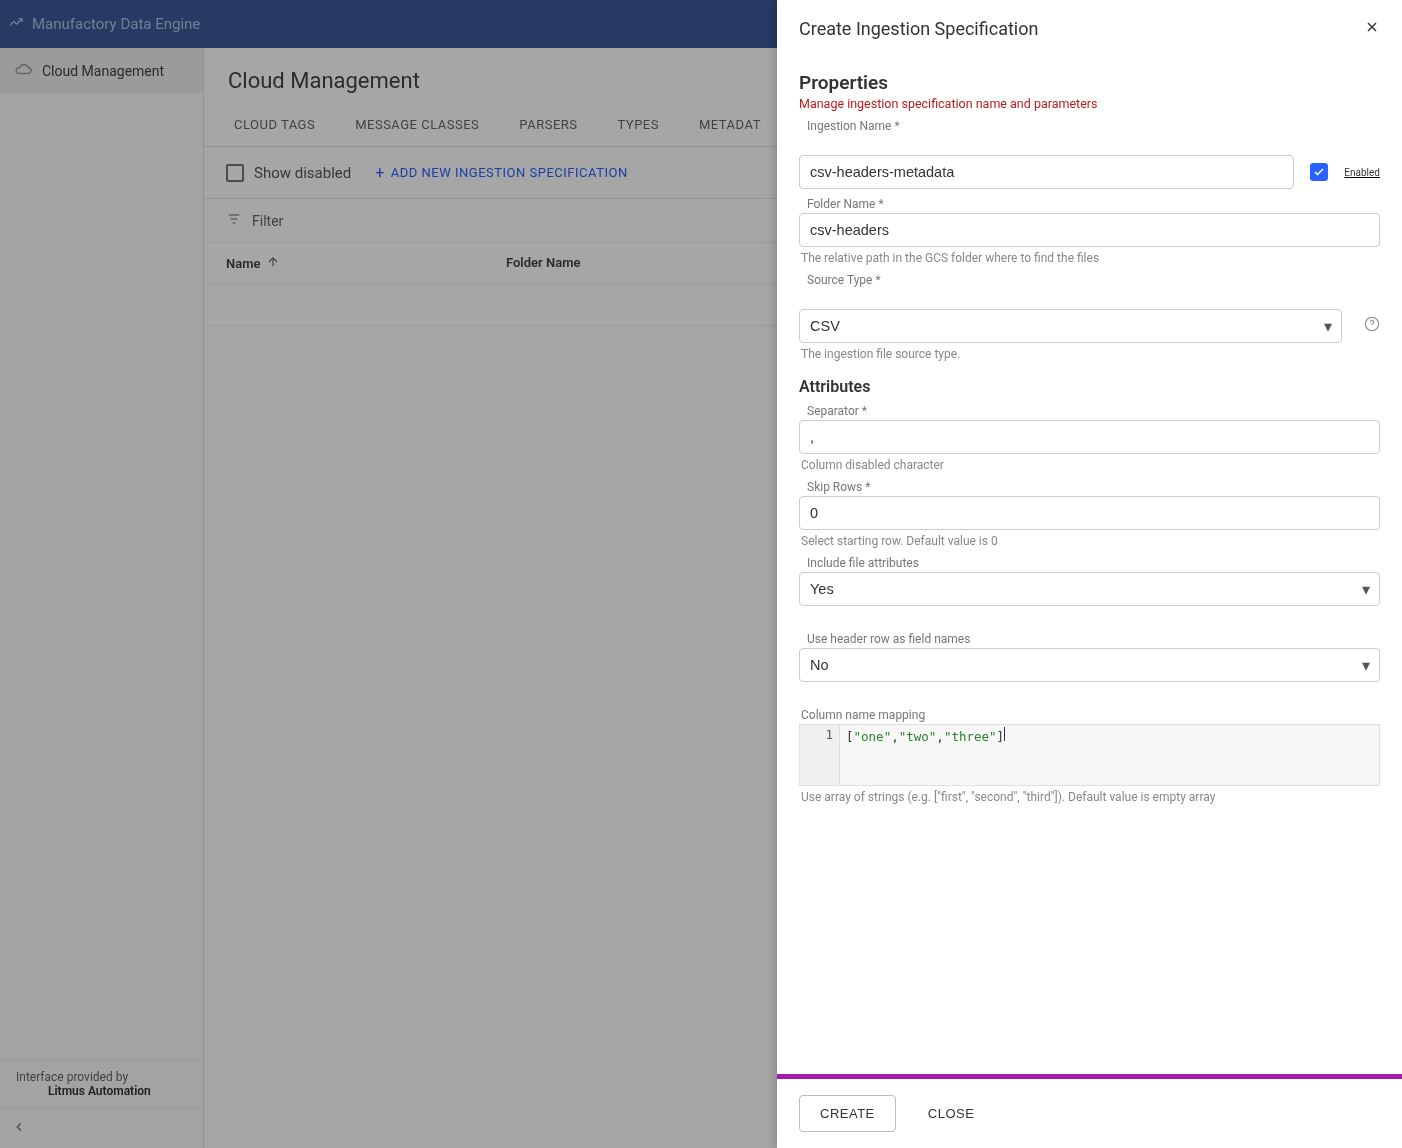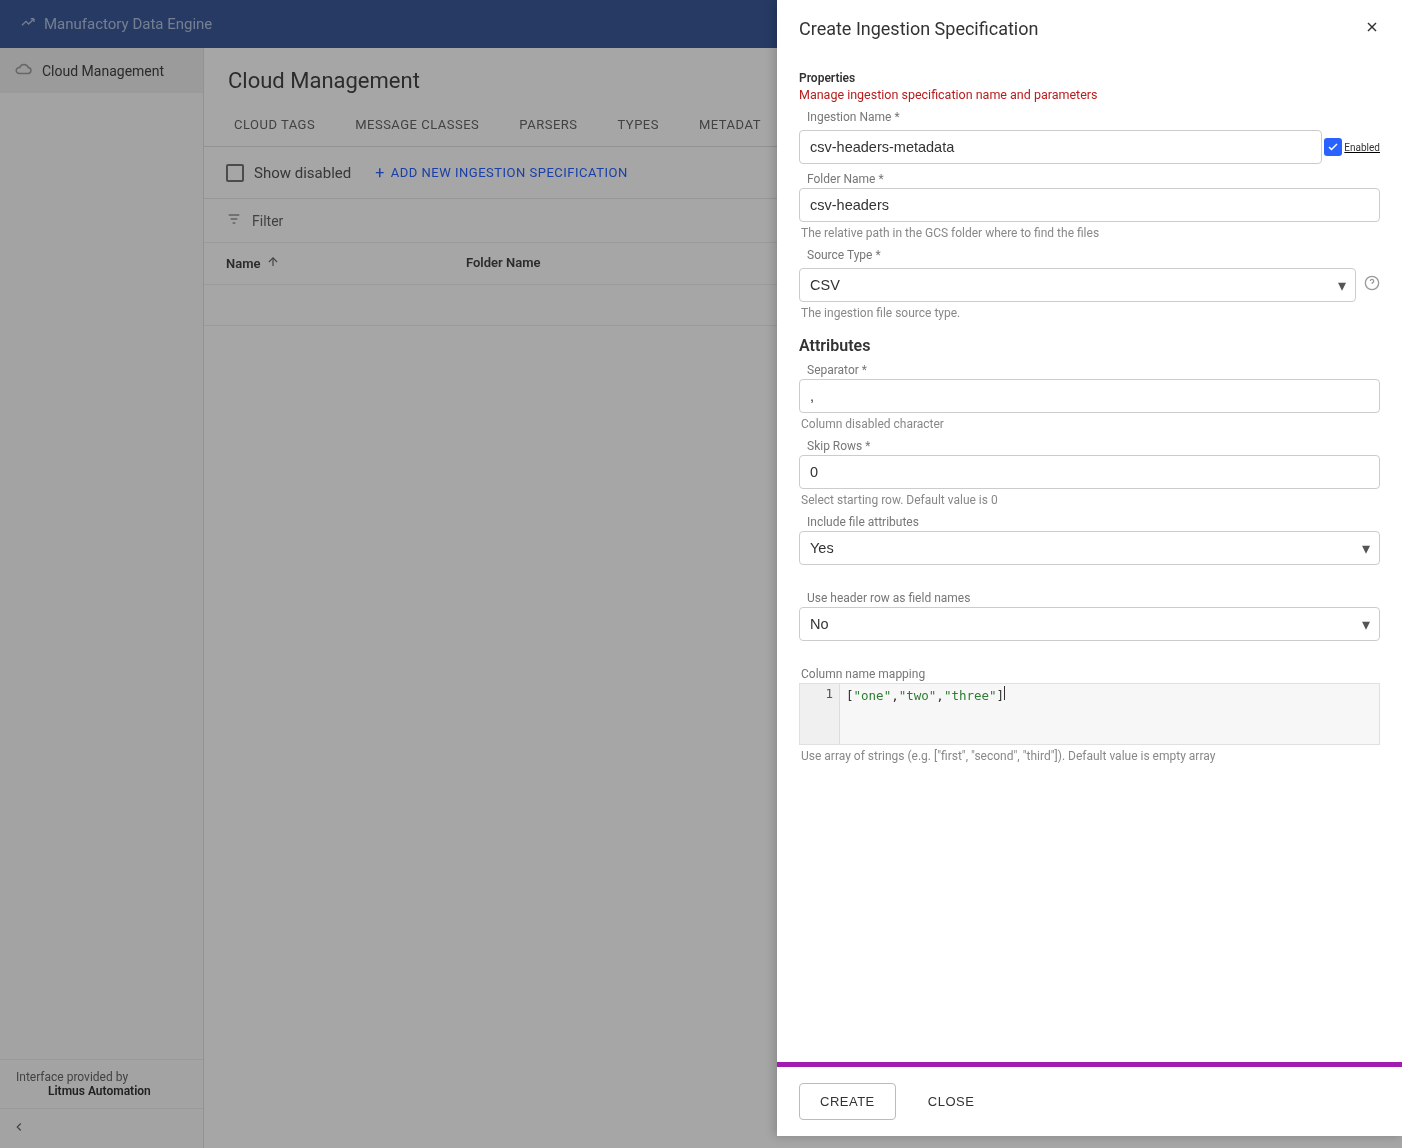--- a/index.html
+++ b/index.html
@@ -11,21 +11,21 @@
       overflow: hidden;
       position: relative;
     }
 
     
     .topbar {
       height: 48px;
       background: #3b5998;
       display: flex;
       align-items: center;
-      padding: 0 20px;
+      padding: 0 8px;
       color: #b3c2e0;
     }
     .topbar .logo-icon { margin-right: 8px; }
     .topbar .app-title { font-size: 15px; font-weight: 400; }
 
     
     .sidebar {
       position: absolute;
       top: 48px;
       left: 0;
@@ -115,55 +115,55 @@
       color: #666; font-size: 14px;
     }
     .filter-row .filter-icon { margin-right: 10px; }
 
     .table-head {
       display: flex;
       padding: 12px 22px;
       border-bottom: 1px solid #eee;
       color: #444; font-size: 13px; font-weight: 600;
     }
-    .th-name { width: 240px; display: flex; align-items: center; gap: 6px; }
+    .th-name { width: 280px; display: flex; align-items: center; gap: 6px; }
     .th-folder { width: 300px; }
     .table-empty {
       padding: 12px 0; text-align: center; color: #666; font-size: 14px;
       border-bottom: 1px solid #eee;
     }
 
     
     .overlay {
       position: absolute; inset: 0;
       background: rgba(0,0,0,0.35);
     }
 
     
     .drawer {
       position: absolute;
-      top: 0; right: 0; bottom: 12px;
+      top: 0; right: 0; bottom: 0;
       width: 625px;
       background: #fff;
       box-shadow: -2px 0 10px rgba(0,0,0,0.2);
       display: flex;
       flex-direction: column;
     }
     .drawer-header {
       padding: 18px 22px 12px;
       display: flex; align-items: center; justify-content: space-between;
     }
     .drawer-title { font-size: 18px; color: #333; font-weight: 400; }
     .close-icon { font-size: 18px; color: #333; cursor: pointer; }
 
     .drawer-body { padding: 4px 22px 10px; flex: 1; overflow-y: auto; }
-    .section-title { font-size: 12px; font-weight: 600; color: #333; margin-top: 16px; }
+    .section-title { font-size: 19px; font-weight: 600; color: #333; margin-top: 16px; }
     .section-sub { font-size: 12.5px; color: #b91c1c; margin-top: 2px; margin-bottom: 8px; }
 
-    .field-row { display: flex; align-items: center; gap: 2px; margin-top: 6px; text-decoration: underline; }
+    .field-row { display: flex; align-items: center; gap: 16px; margin-top: 22px; text-decoration: underline; }
     .field-col { flex: 1; }
     .field-label {
       font-size: 12px; color: #777; margin: 8px 0 2px 8px;
     }
     .text-input {
       width: 100%;
       border: 1px solid #ccc;
       border-radius: 4px;
       padding: 8px 10px;
       font-size: 14.5px;

